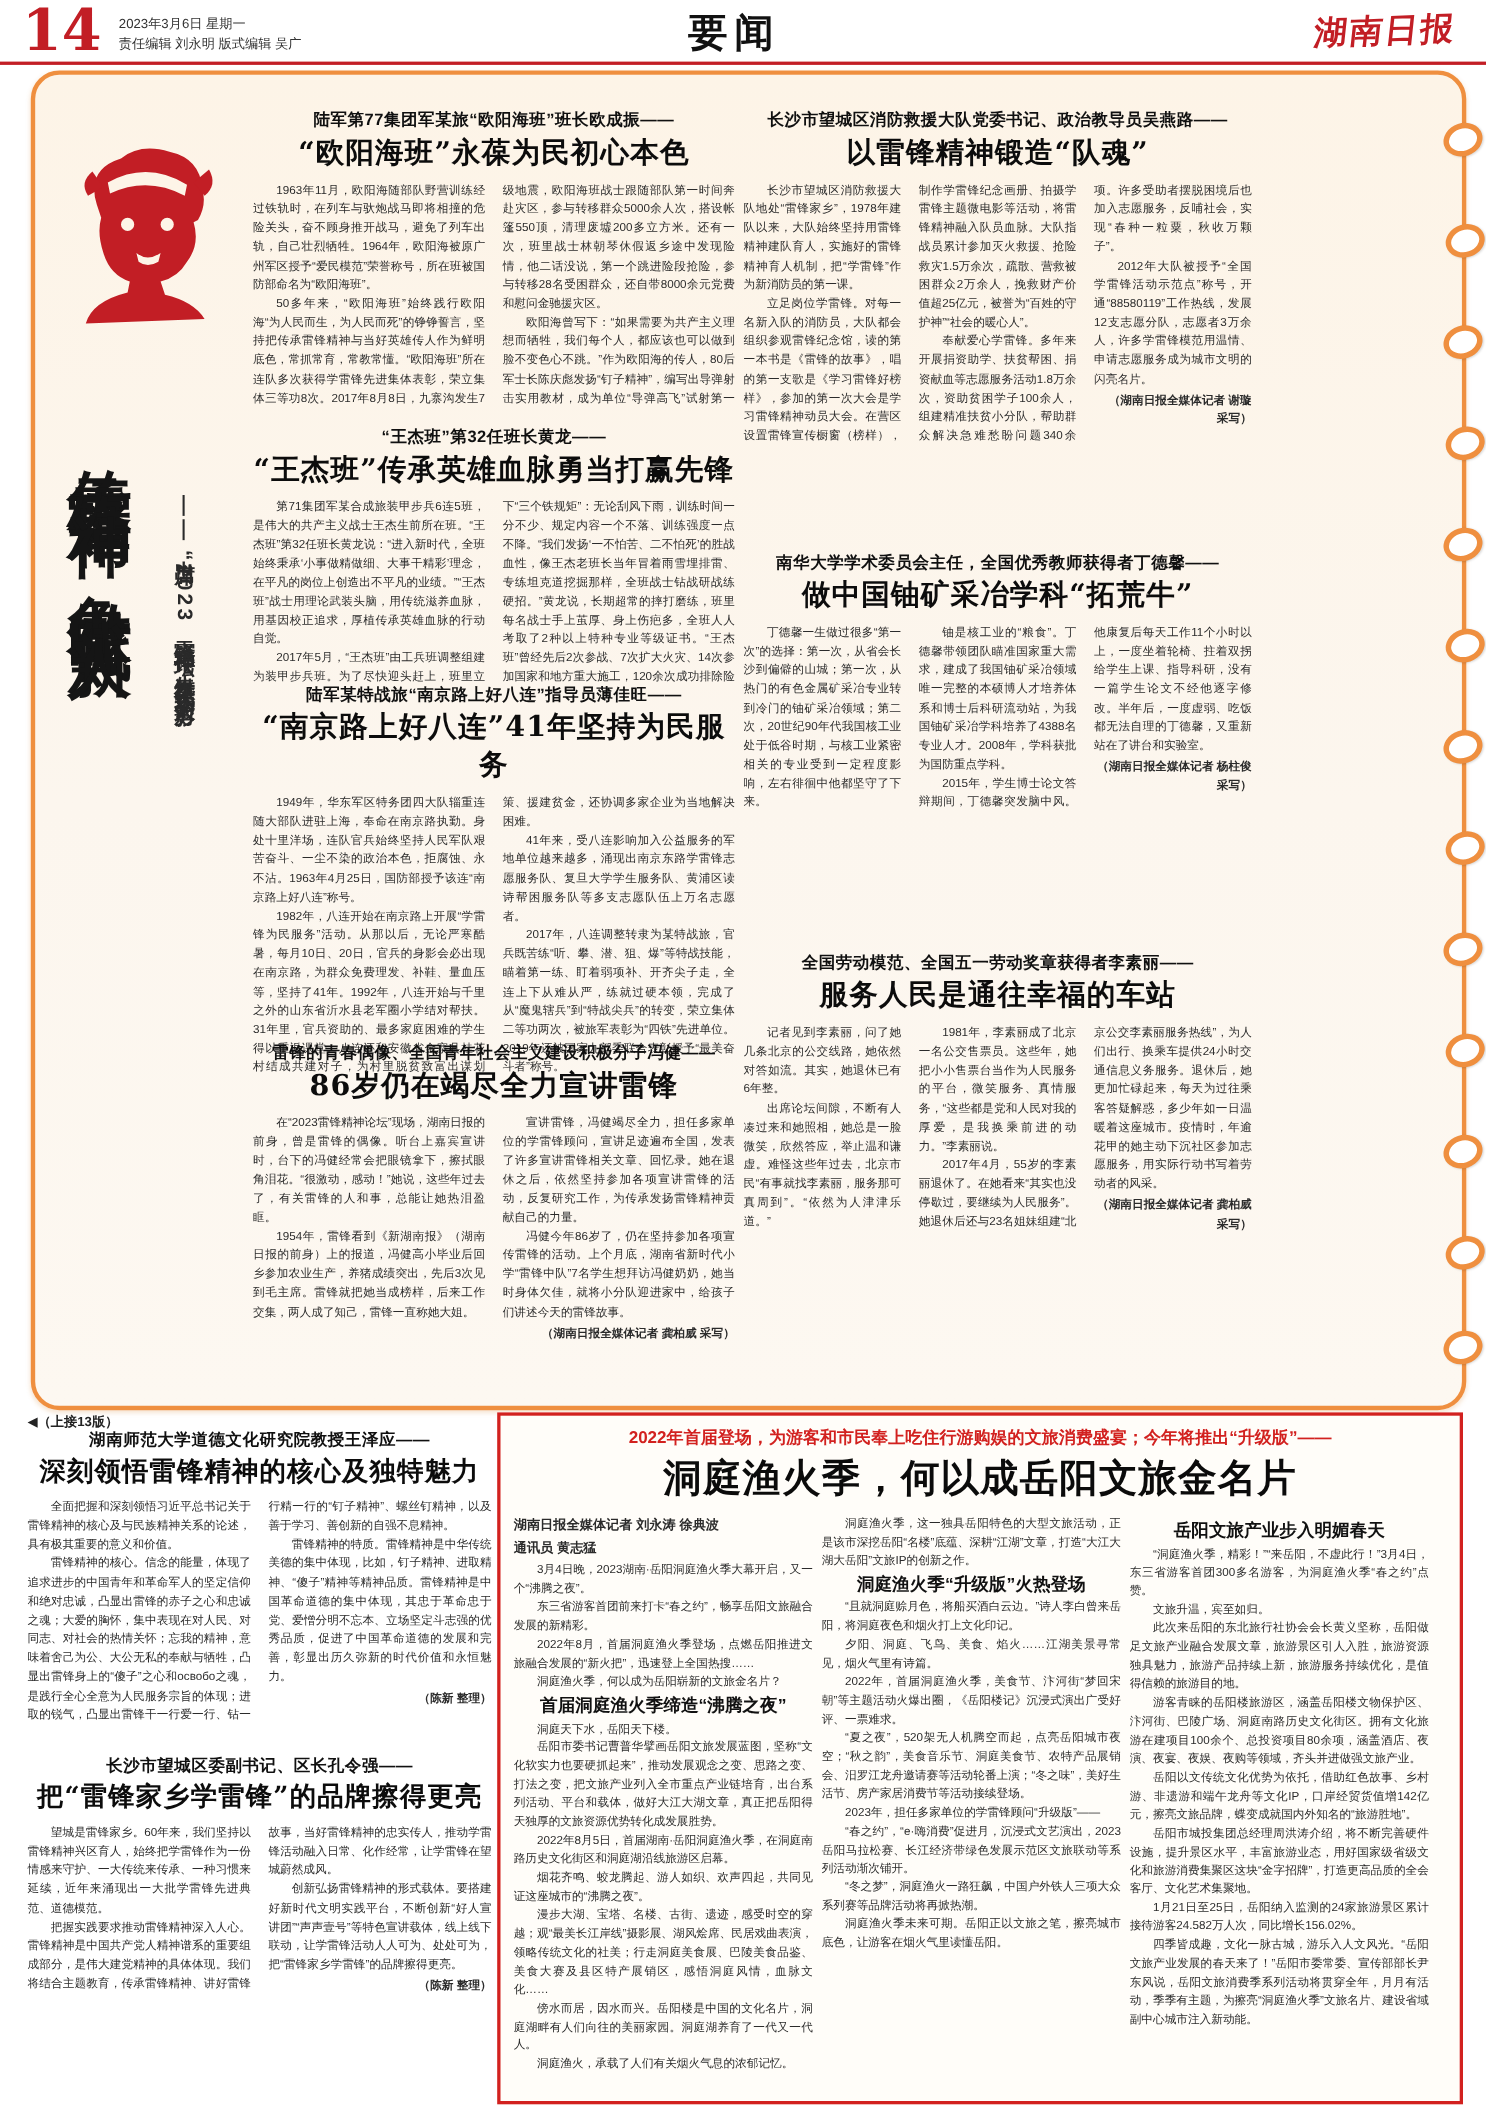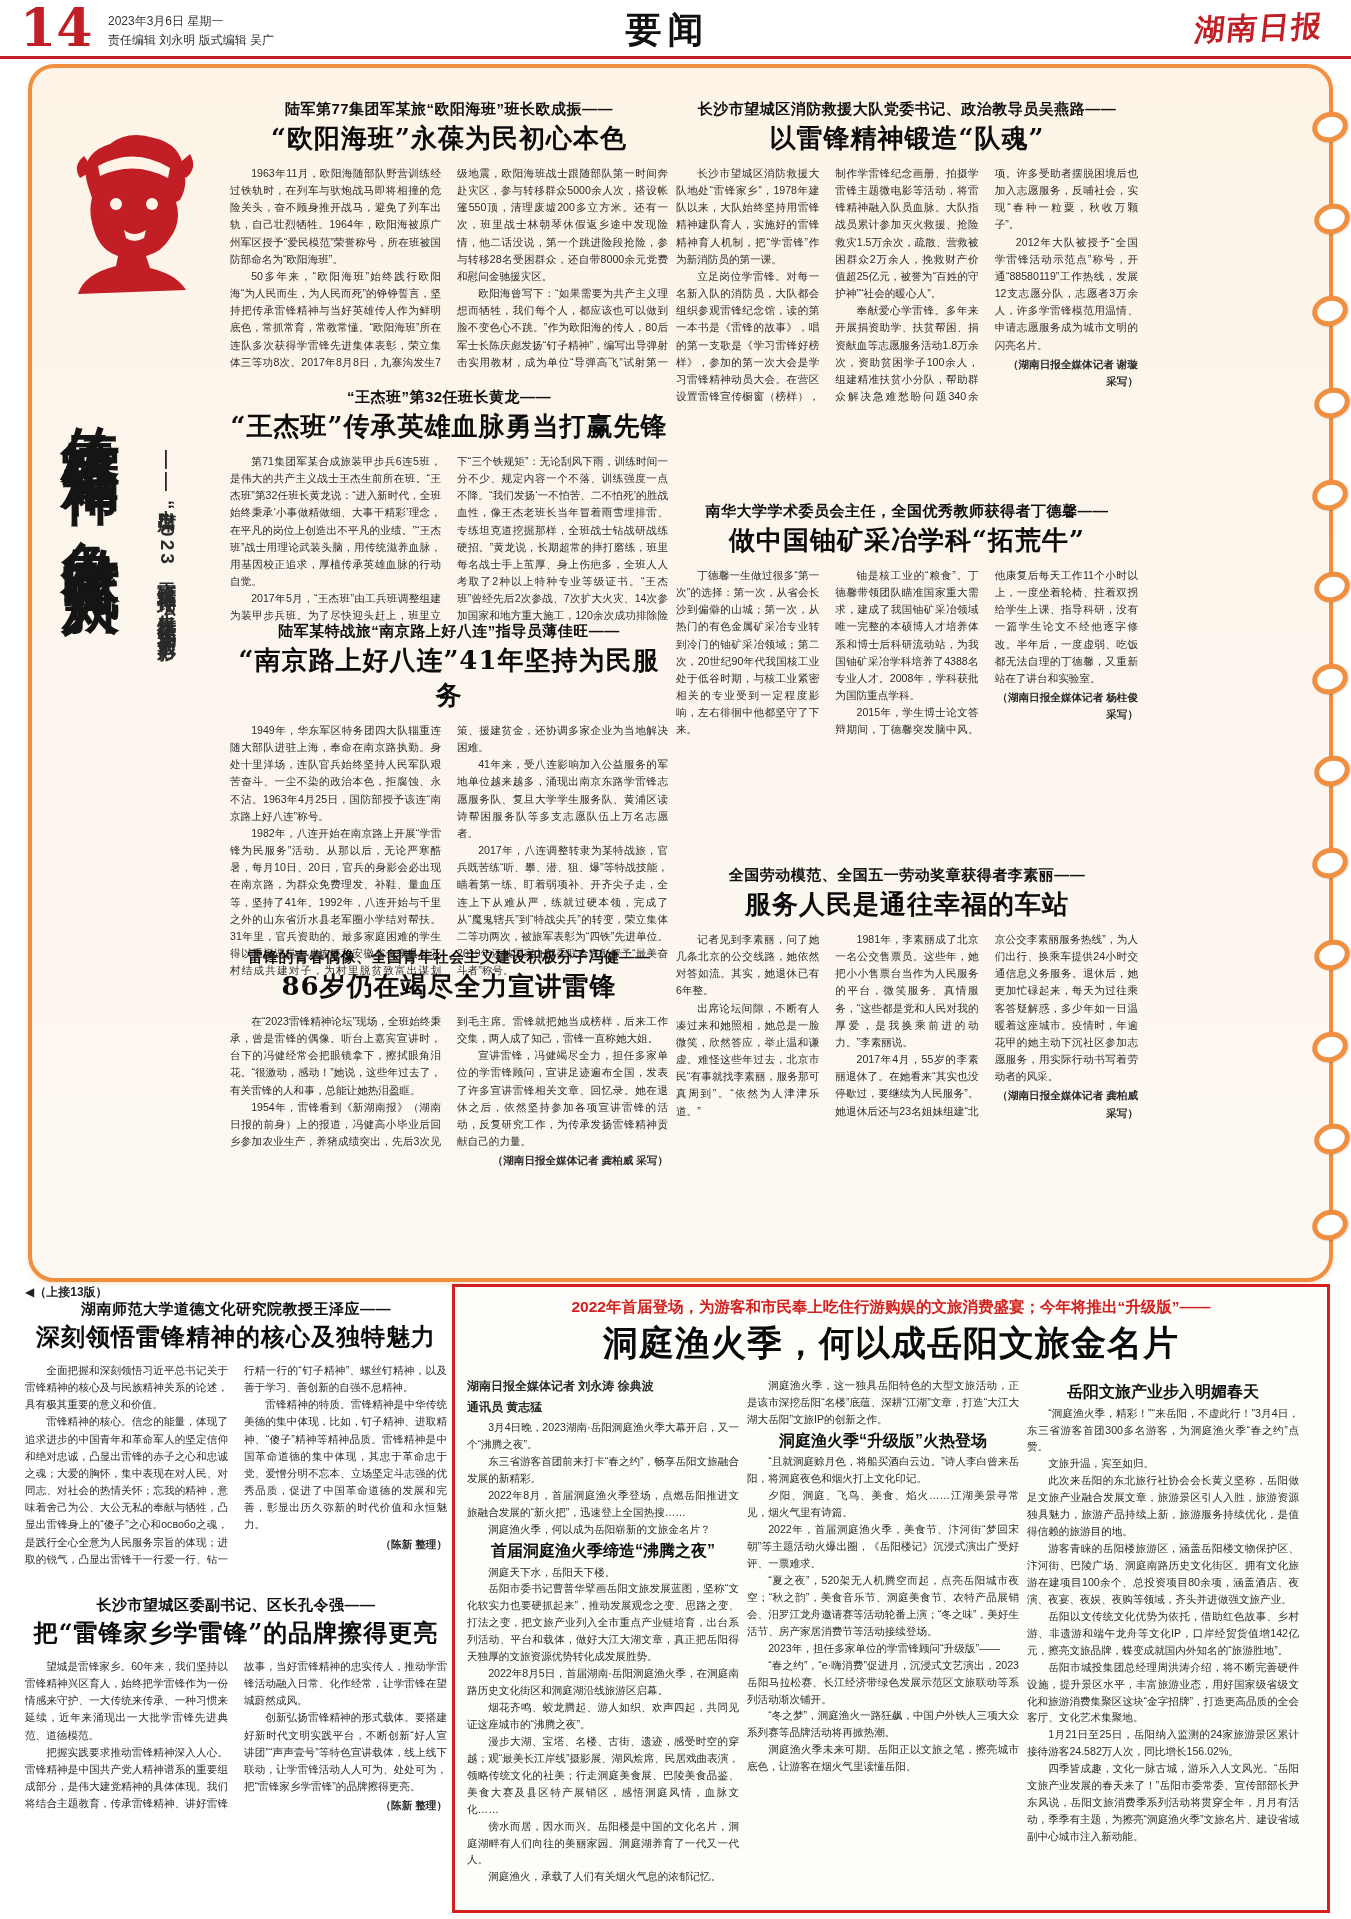--- a/index.html
+++ b/index.html
@@ -145,23 +145,24 @@
       </div>
 
   </div>
 </article>
 
 <article class="art" style="left:230px;top:948px;width:438px">
   <div class="kicker">雷锋的青春偶像、全国青年社会主义建设积极分子冯健——</div>
   <h2 class="headline">86岁仍在竭尽全力宣讲雷锋</h2>
   <div class="body cols2" style="height:250px;overflow:hidden">
     <div>
-        <p>在“2023雷锋精神论坛”现场，全班始终秉承，曾是雷锋的偶像。听台上嘉宾宣讲时，台下的冯健经常会把眼镜拿下，擦拭眼角泪花。“很激动，感动！”她说，这些年过去了，有关雷锋的人和事，总能让她热泪盈眶。</p>
+        <p>在“2023雷锋精神论坛”现场，湖南日报的前身，曾是雷锋的偶像。听台上嘉宾宣讲时，台下的冯健经常会把眼镜拿下，擦拭眼角泪花。“很激动，感动！”她说，这些年过去了，有关雷锋的人和事，总能让她热泪盈眶。</p>
         <p>1954年，雷锋看到《新湖南报》（湖南日报的前身）上的报道，冯健高小毕业后回乡参加农业生产，养猪成绩突出，先后3次见到毛主席。雷锋就把她当成榜样，后来工作交集，两人成了知己，雷锋一直称她大姐。</p>
         <p>宣讲雷锋，冯健竭尽全力，担任多家单位的学雷锋顾问，宣讲足迹遍布全国，发表了许多宣讲雷锋相关文章、回忆录。她在退休之后，依然坚持参加各项宣讲雷锋的活动，反复研究工作，为传承发扬雷锋精神贡献自己的力量。</p>
+        <p>冯健今年86岁了，仍在坚持参加各项宣传雷锋的活动。上个月底，湖南省新时代小学“雷锋中队”7名学生想拜访冯健奶奶，她当时身体欠佳，就将小分队迎进家中，给孩子们讲述今天的雷锋故事。</p>
       </div>
     <p class="sign">（湖南日报全媒体记者 龚柏威 采写）</p>
   </div>
 </article>
 
 <article class="art" style="left:676px;top:100px;width:462px">
   <div class="kicker">长沙市望城区消防救援大队党委书记、政治教导员吴燕路——</div>
   <h2 class="headline">以雷锋精神锻造“队魂”</h2>
   <div class="body cols3" style="height:300px;overflow:hidden">
     <div>

